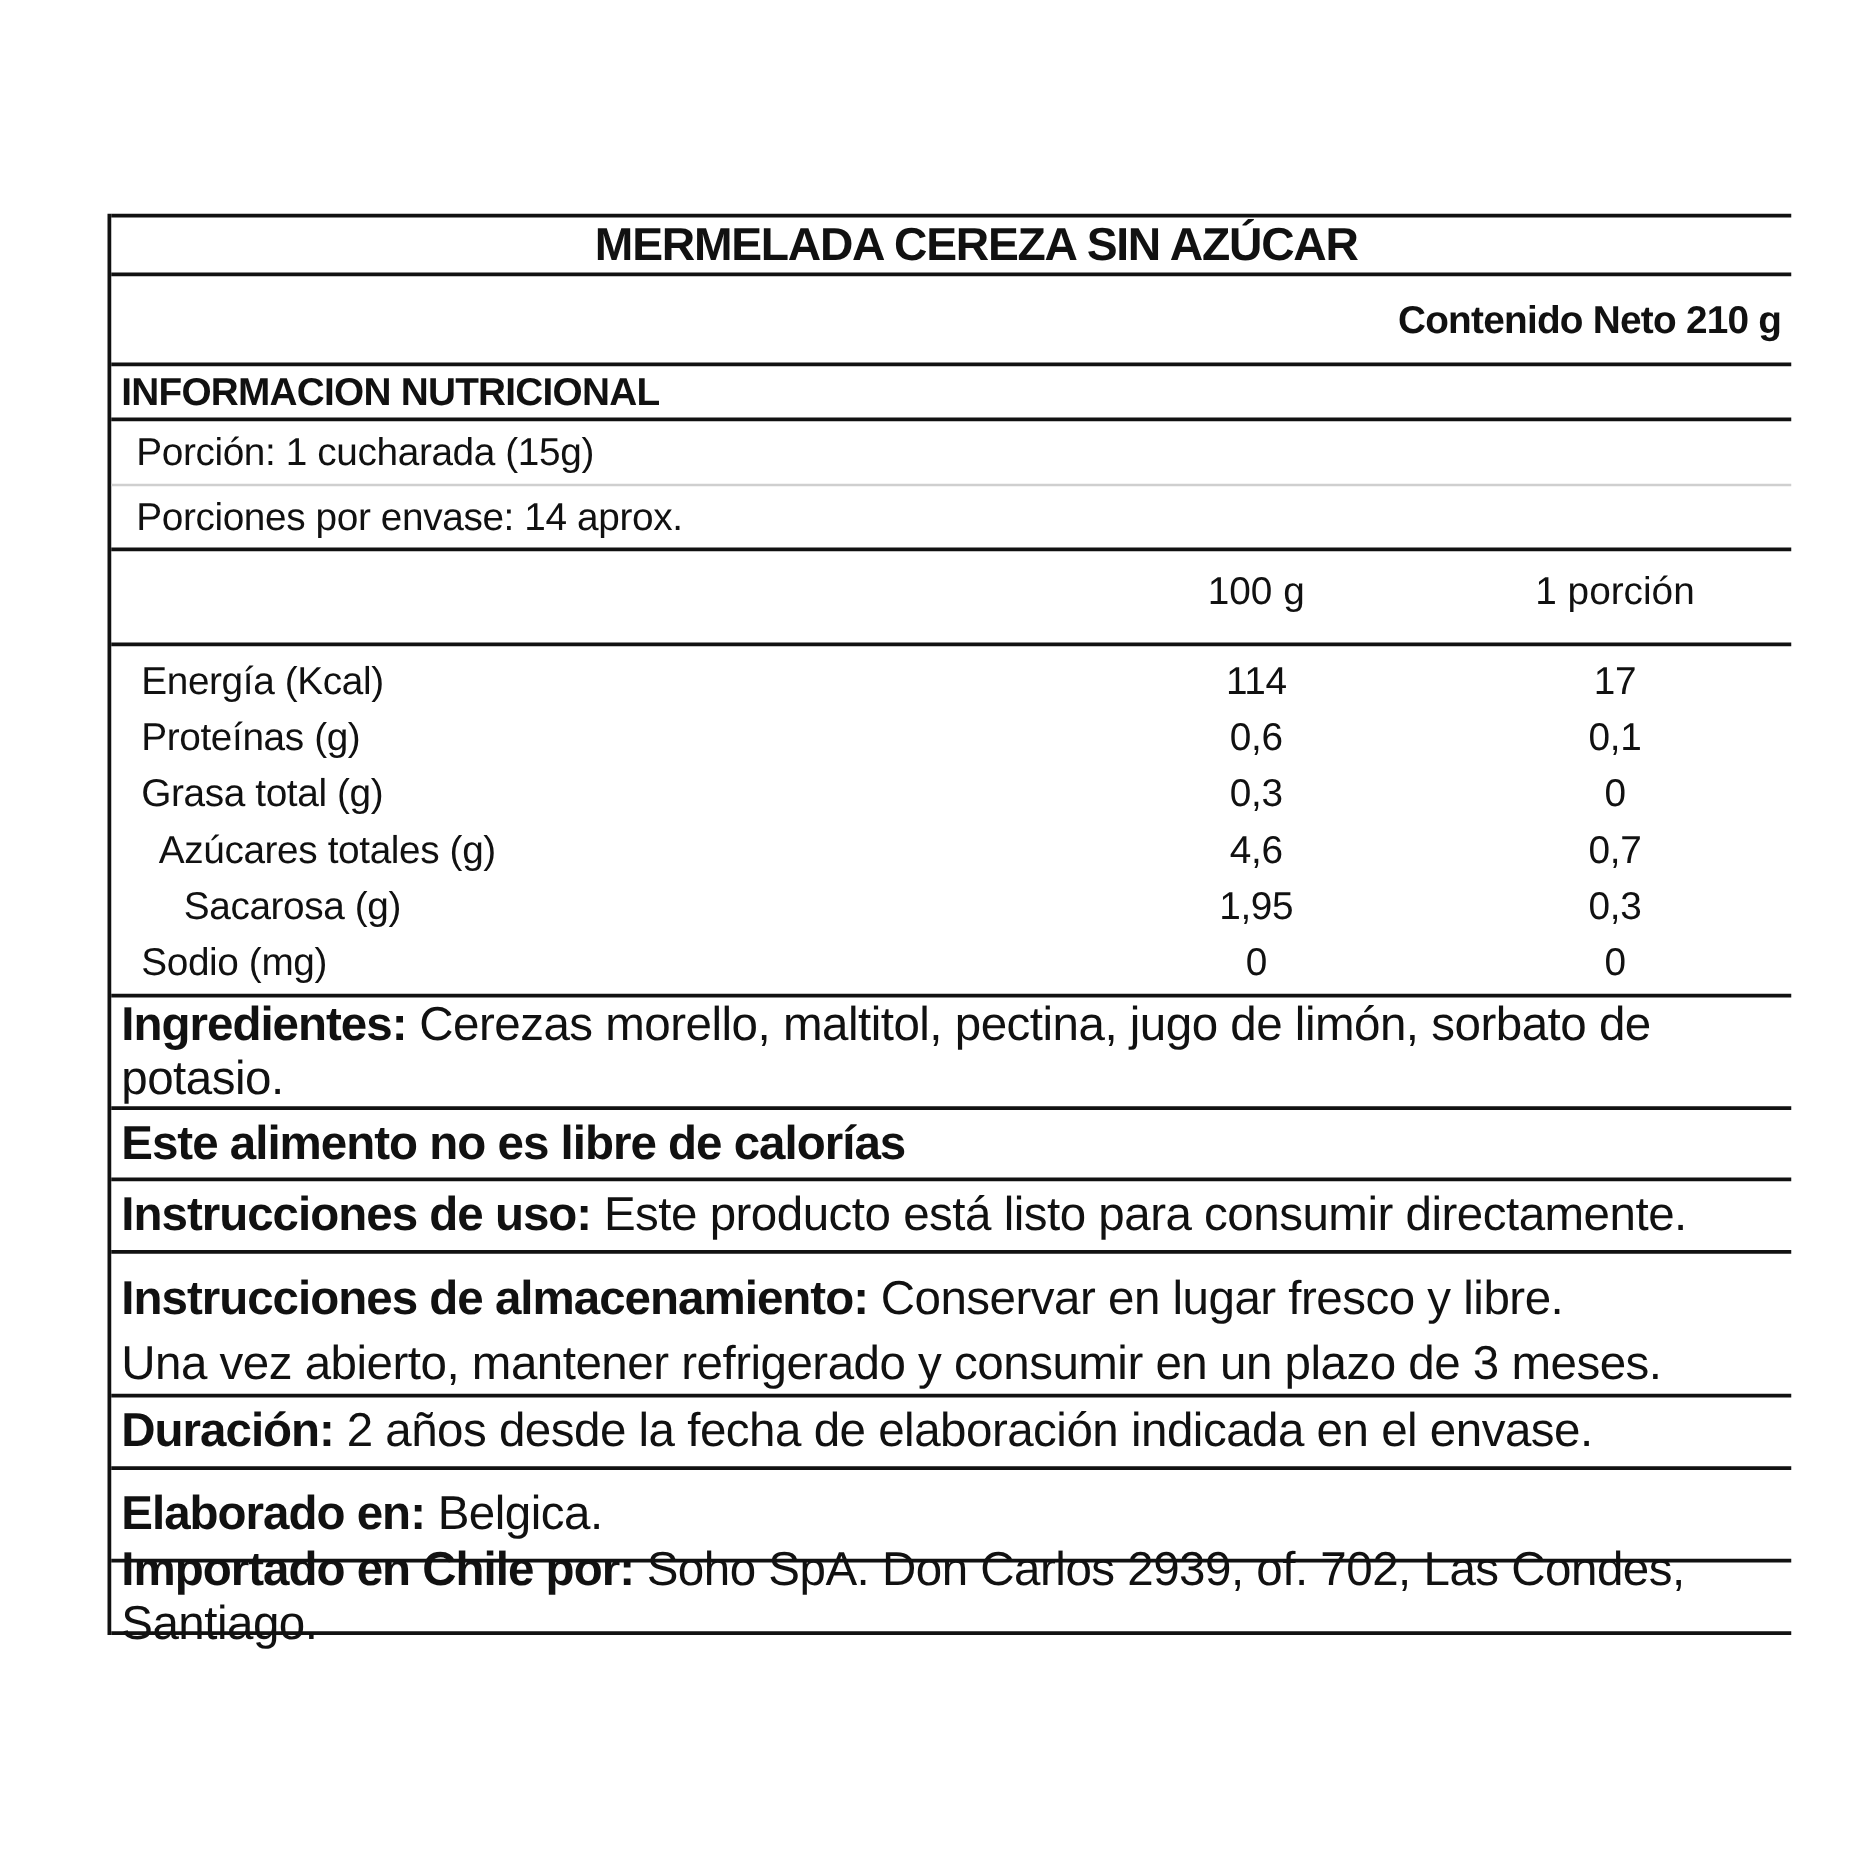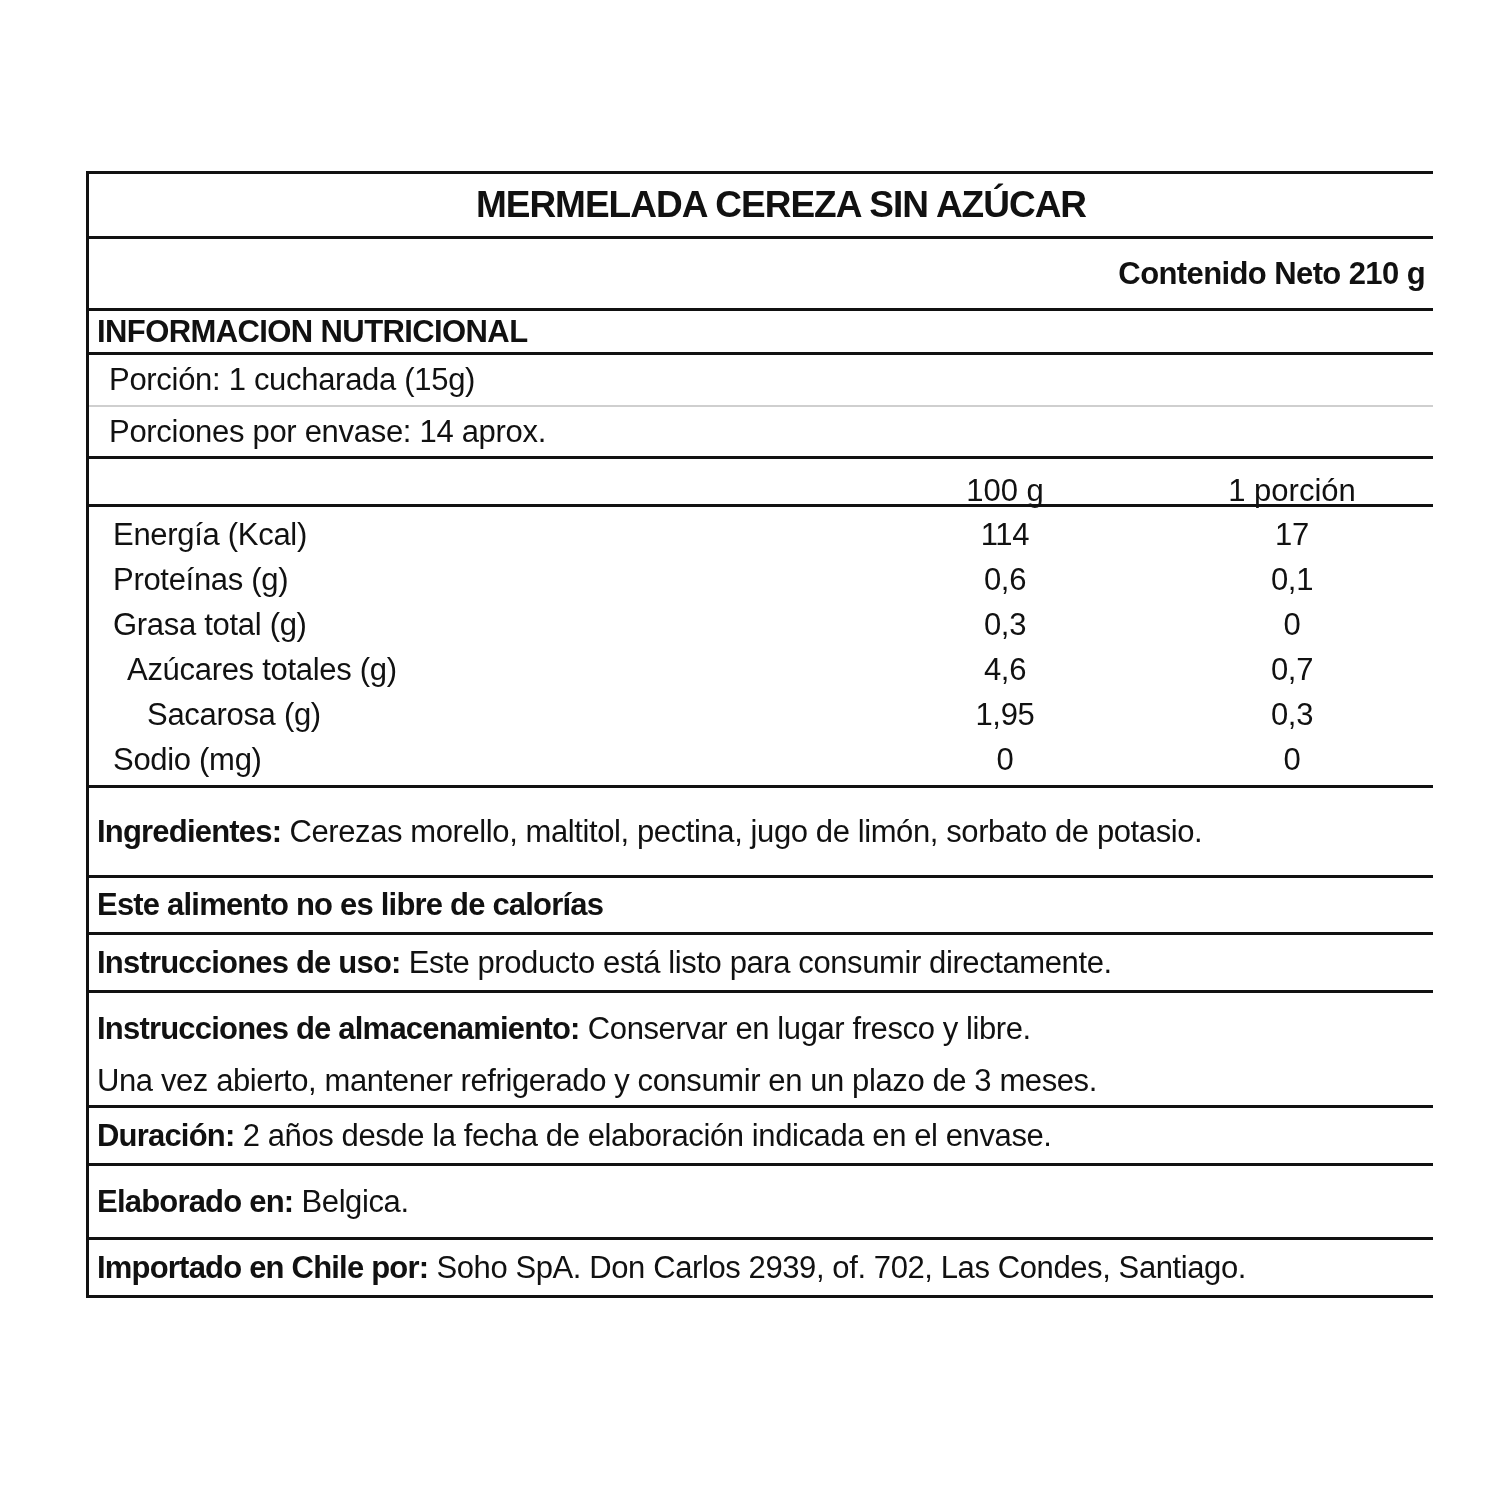--- a/index.html
+++ b/index.html
@@ -5,37 +5,37 @@
     html, body { margin: 0; padding: 0; background: #ffffff; }
     body { width: 1500px; height: 1500px; position: relative; overflow: hidden;
            font-family: "Liberation Sans", "DejaVu Sans", sans-serif; color: #111; }
     .label {
       position: absolute; left: 86px; top: 171px; width: 1344px;
       border-left: 3px solid #111;
     }
     .row { position: relative; border-bottom: 3px solid #111; box-sizing: border-box; }
     .row.top { border-top: 3px solid #111; }
     .row.thin { border-bottom: 2px solid #cfcfcf; }
-    .title { height: 68px; display: flex; align-items: center; justify-content: center;
+    .title { height: 50px; display: flex; align-items: center; justify-content: center;
              font-weight: bold; font-size: 37px; letter-spacing: -1px; padding-left: 40px; }
     .net { height: 72px; display: flex; align-items: center; justify-content: flex-end;
            font-weight: bold; font-size: 31px; letter-spacing: -0.6px; padding-right: 8px; }
     .section-head { height: 44px; display: flex; align-items: center;
                     font-weight: bold; font-size: 31px; letter-spacing: -0.6px; padding-left: 8px; }
     .plain { height: 52px; display: flex; align-items: center; font-size: 31px; padding-left: 20px; letter-spacing: -0.3px; }
-    .cols-head { height: 48px; position: relative; font-size: 31px; }
+    .cols-head { height: 76px; position: relative; font-size: 31px; }
     .cols-head span { position: absolute; top: 14px; transform: translateX(-50%); white-space: nowrap; }
     .nutrients { padding: 6px 0 2px 0; }
     .nrow { height: 45px; position: relative; font-size: 31px; letter-spacing: -0.3px; }
     .nrow .name { position: absolute; left: 24px; top: 4px; white-space: nowrap; }
     .nrow .v100 { position: absolute; left: 916px; top: 4px; transform: translateX(-50%); }
     .nrow .vpor { position: absolute; left: 1203px; top: 4px; transform: translateX(-50%); }
     .ind1 .name { left: 38px; }
     .ind2 .name { left: 58px; }
-    .info { padding-left: 8px; font-size: 31px; letter-spacing: -0.4px; display: flex; align-items: center; box-sizing: border-box; text-align: center; }
+    .info { padding-left: 8px; font-size: 38px; letter-spacing: -0.4px; display: flex; align-items: center; box-sizing: border-box; }
     .info b { font-weight: bold; letter-spacing: -0.8px; }
     .ingr { height: 90px; }
     .free { height: 57px; font-weight: bold; letter-spacing: -0.8px; }
     .uso { height: 58px; }
     .alm { height: 115px; display: block; padding-top: 10px; }
     .alm .line { height: 52px; display: flex; align-items: center; }
     .dur { height: 58px; }
     .elab { height: 74px; }
     .imp { height: 58px; }
   </style>

